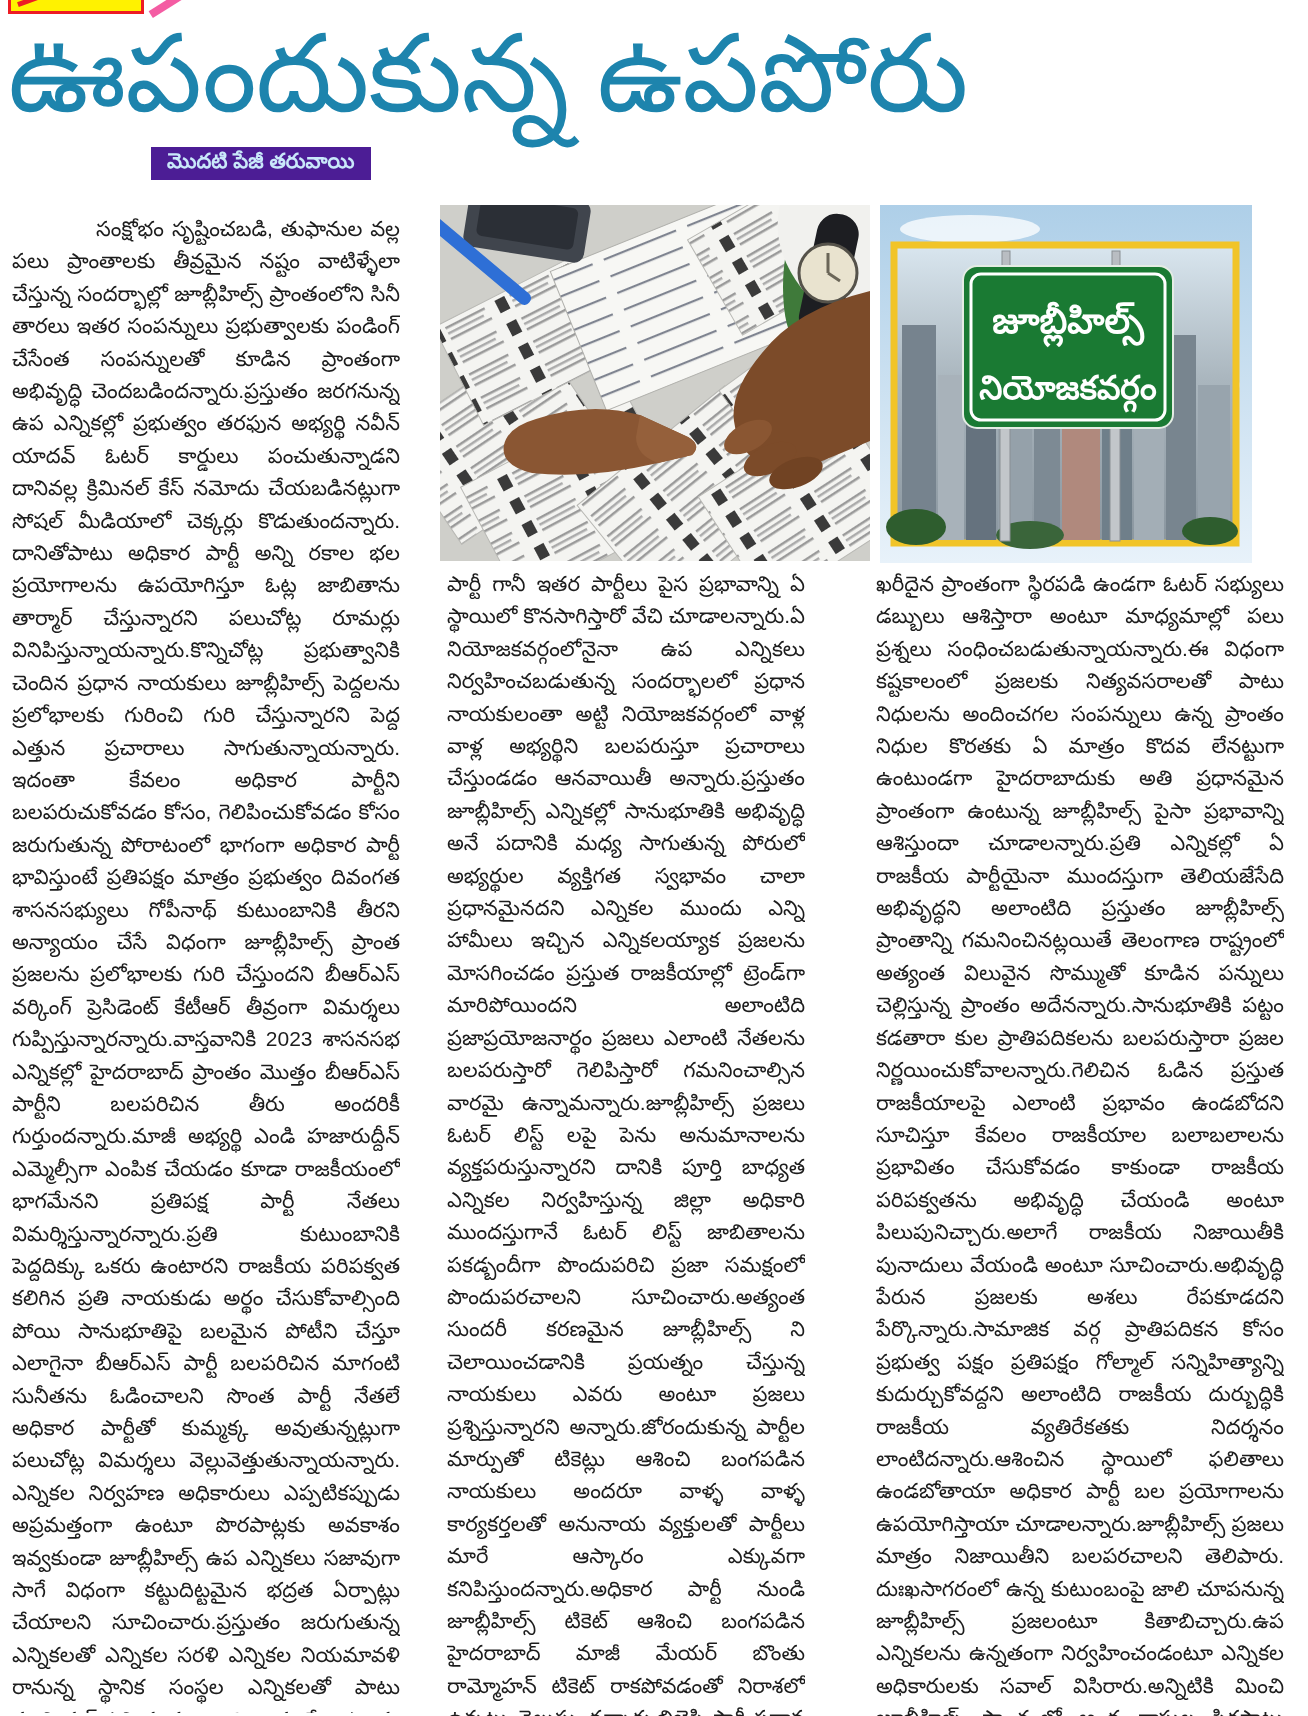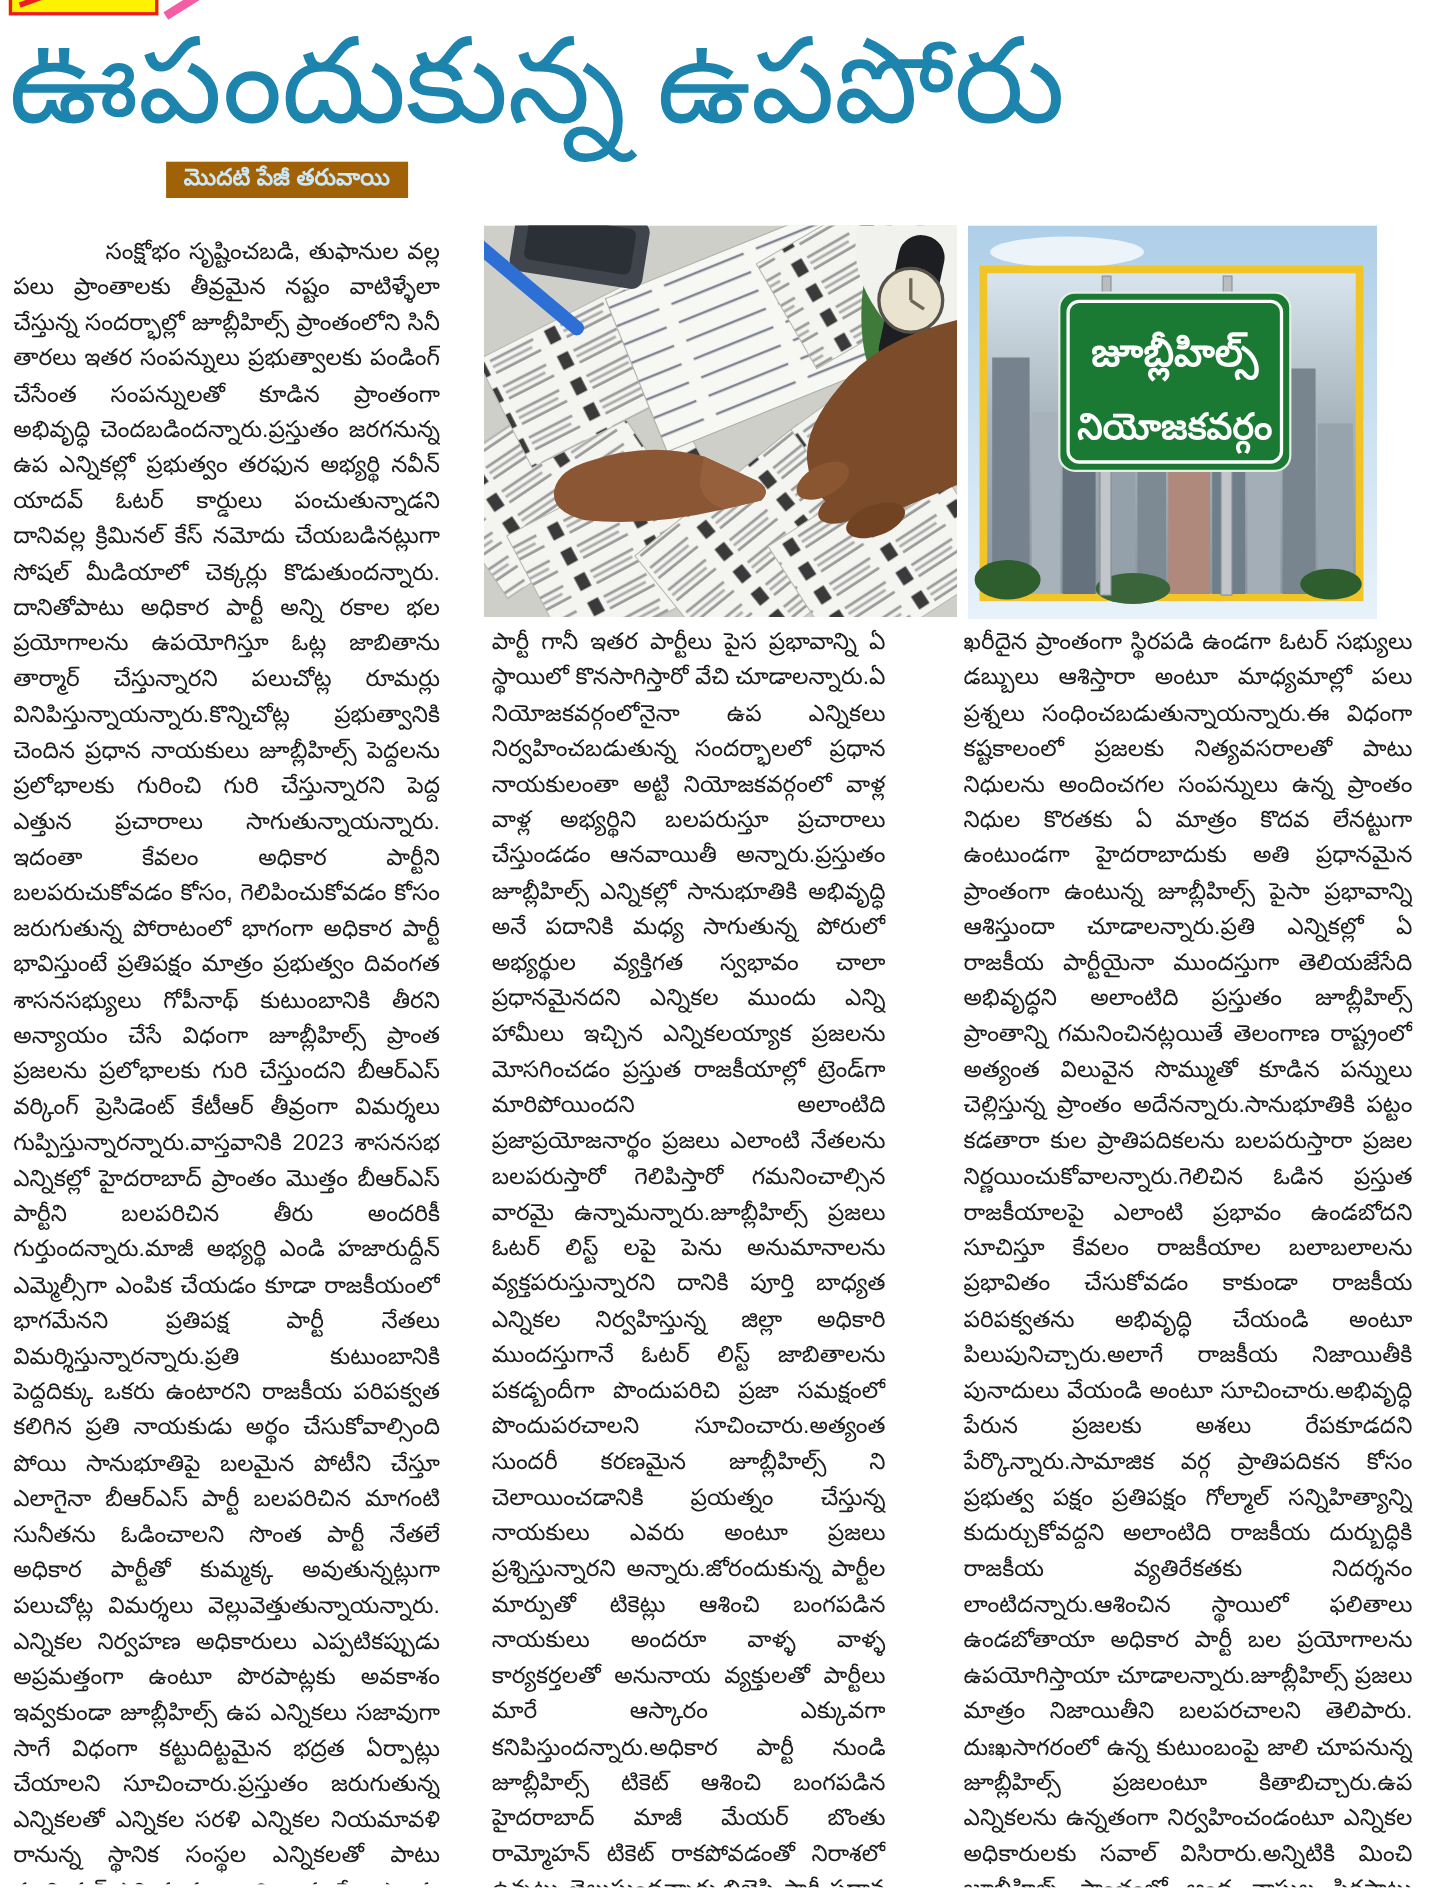--- a/index.html
+++ b/index.html
@@ -22,21 +22,21 @@
   }
   
   .headline{
     position:absolute;left:8px;top:8px;width:1292px;margin:0;
     font-size:108px;line-height:132px;font-weight:normal;color:#1d84ad;
     letter-spacing:-1px;white-space:nowrap;
   }
   
   .continued-badge{
     position:absolute;left:151px;top:147px;height:33px;padding:0 16px;
-    background:#a16207;color:#c9e8fa;font-size:21px;font-weight:bold;
+    background:#4c1d95;color:#c9e8fa;font-size:21px;font-weight:bold;
     display:flex;align-items:center;justify-content:center;
   }
   
   .col{
     position:absolute;color:#1c1c1c;font-size:21px;line-height:32.4px;
     text-align:justify;overflow:hidden;word-break:break-word;
   }
   .col-1{left:12px;top:213px;width:388px;height:1500px;text-indent:84px;}
   .col-2{left:447px;top:568px;width:358px;height:1148px;}
   .col-3{left:876px;top:568px;width:408px;height:1148px;}

